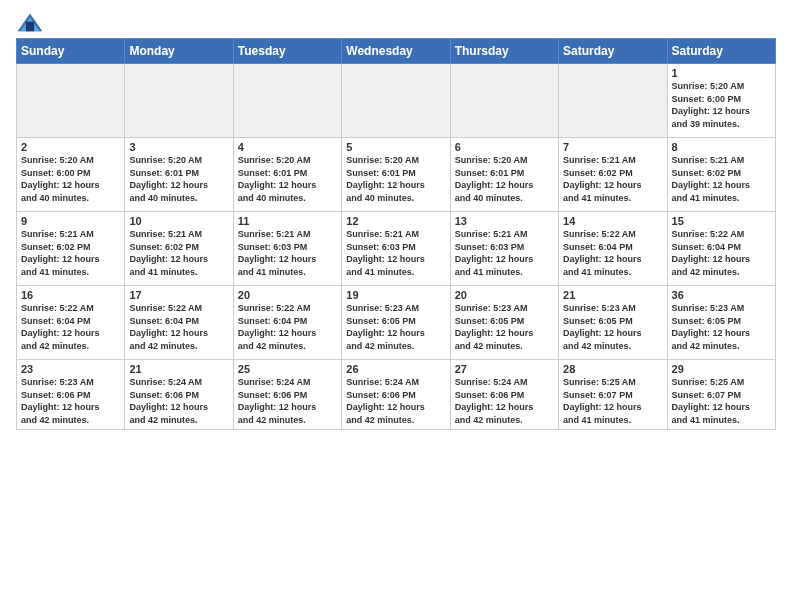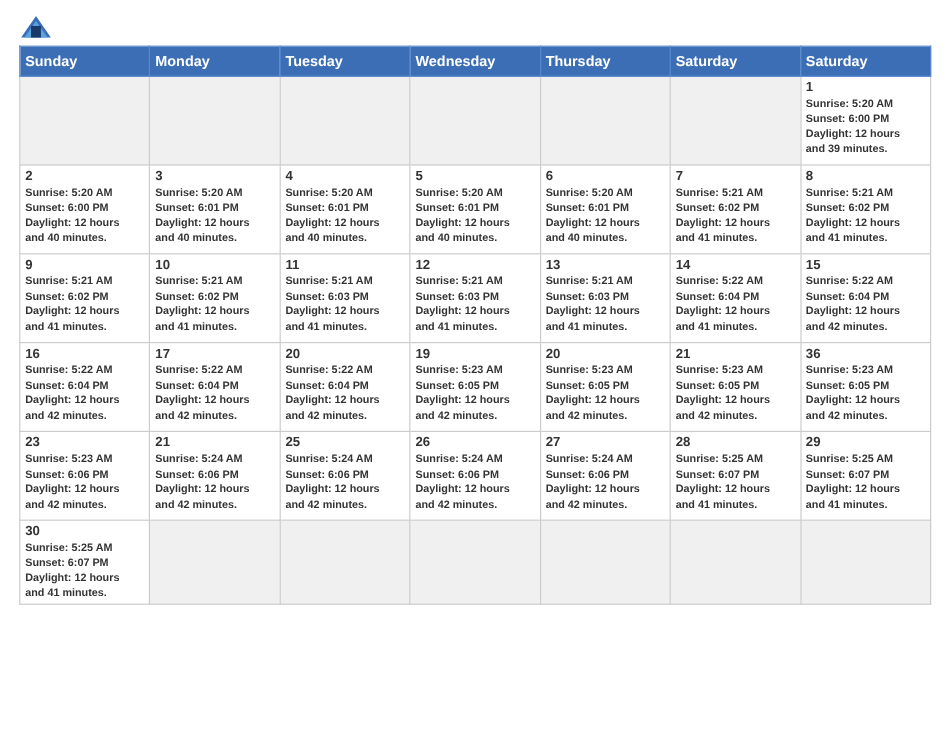--- a/index.html
+++ b/index.html
@@ -339,30 +339,15 @@
 and 41 minutes.</div>
           </td>
           <td>
             <span class="day-num">29</span>
             <div class="day-info" style="white-space: pre-line;">Sunrise: 5:25 AM
 Sunset: 6:07 PM
 Daylight: 12 hours
 and 41 minutes.</div>
           </td>
         </tr>
-        <tr>
-          <td>
-            <span class="day-num">30</span>
-            <div class="day-info" style="white-space: pre-line;">Sunrise: 5:25 AM
-Sunset: 6:07 PM
-Daylight: 12 hours
-and 41 minutes.</div>
-          </td>
-          <td class="empty"></td>
-          <td class="empty"></td>
-          <td class="empty"></td>
-          <td class="empty"></td>
-          <td class="empty"></td>
-          <td class="empty"></td>
-        </tr>
       </tbody>
   </table>
 </div>
 
 </body></html>

